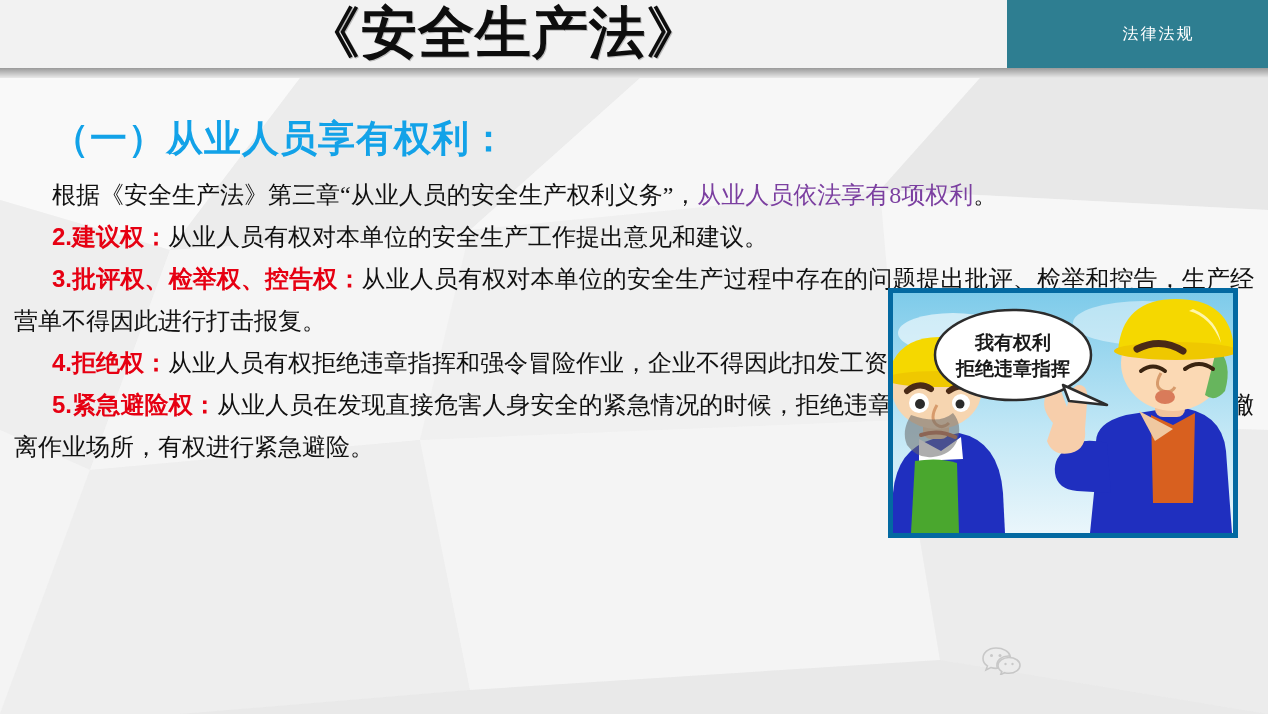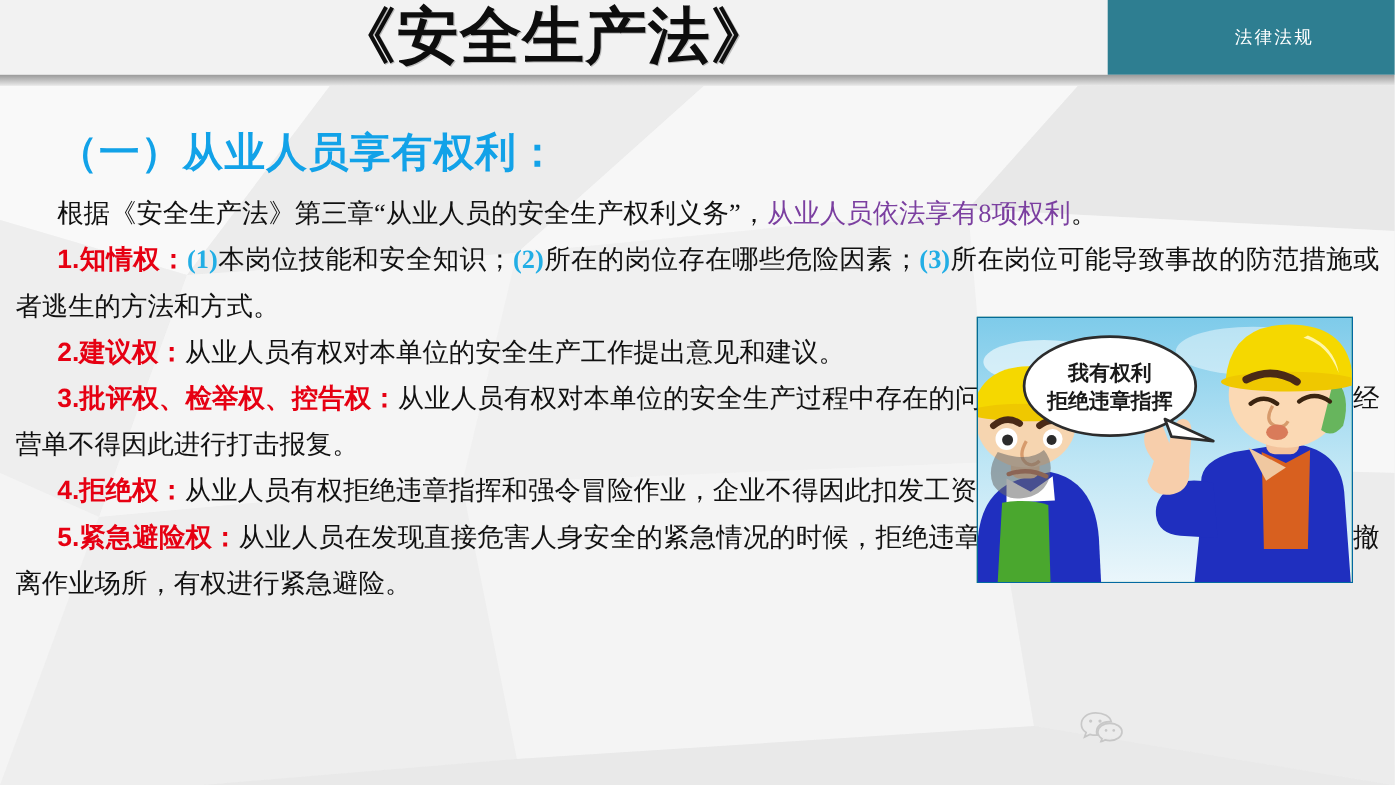--- a/index.html
+++ b/index.html
@@ -67,21 +67,21 @@
   .red-line{
     position:absolute;left:14px;top:536px;width:1240px;
     font-family:"Liberation Sans","DejaVu Sans",sans-serif;
     font-weight:bold;font-size:25px;line-height:40px;color:#e60012;
   }
   .gap{display:inline-block;width:26px;}
 
   
   .illus{
     position:absolute;left:888px;top:288px;width:340px;height:240px;z-index:6;
-    border:1px solid #0369a1;background:#15803d;overflow:hidden;
+    border:5px solid #0369a1;background:#fdba74;overflow:hidden;
   }
   .illus svg{display:block;}
 
   
   .watermark{
     position:absolute;left:982px;top:645px;z-index:7;
     display:flex;align-items:center;gap:8px;opacity:.45;
   }
   .wm-text{
     font-family:"Liberation Sans","DejaVu Sans",sans-serif;
@@ -119,23 +119,20 @@
   <div class="content">
 
     <div class="section-heading">（一）从业人员享有权利：</div>
 
     <div class="body-text">
 
       <p>
         <span class="indent"></span><span class="blk">根据《安全生产法》第三章“从业人员的安全生产权利义务”，</span><span class="purple">从业人员依法享有8项权利</span><span class="blk">。</span>
       </p>
 
-      <p>
-        <span class="indent"></span><span class="red">1.</span><span class="red">知情权</span><span class="red-plain">：</span><span class="cyan">(1)</span><span class="blk">本岗位技能和安全知识；</span><span class="cyan">(2)</span><span class="blk">所在的岗位存在哪些危险因素；</span><span class="cyan">(3)</span><span class="blk">所在岗位可能导致事故的防范措施或者逃生的方法和方式。</span>
-      </p>
 
       <p>
         <span class="indent"></span><span class="red">2.</span><span class="red">建议权</span><span class="red-plain">：</span><span class="blk">从业人员有权对本单位的安全生产工作提出意见和建议。</span>
       </p>
 
       <p>
         <span class="indent"></span><span class="red">3.</span><span class="red">批评权、检举权、控告权</span><span class="red-plain">：</span><span class="blk">从业人员有权对本单位的安全生产过程中存在的问题提出批评、检举和控告，生产经营单不得因此进行打击报复。</span>
       </p>
 
       <p>

